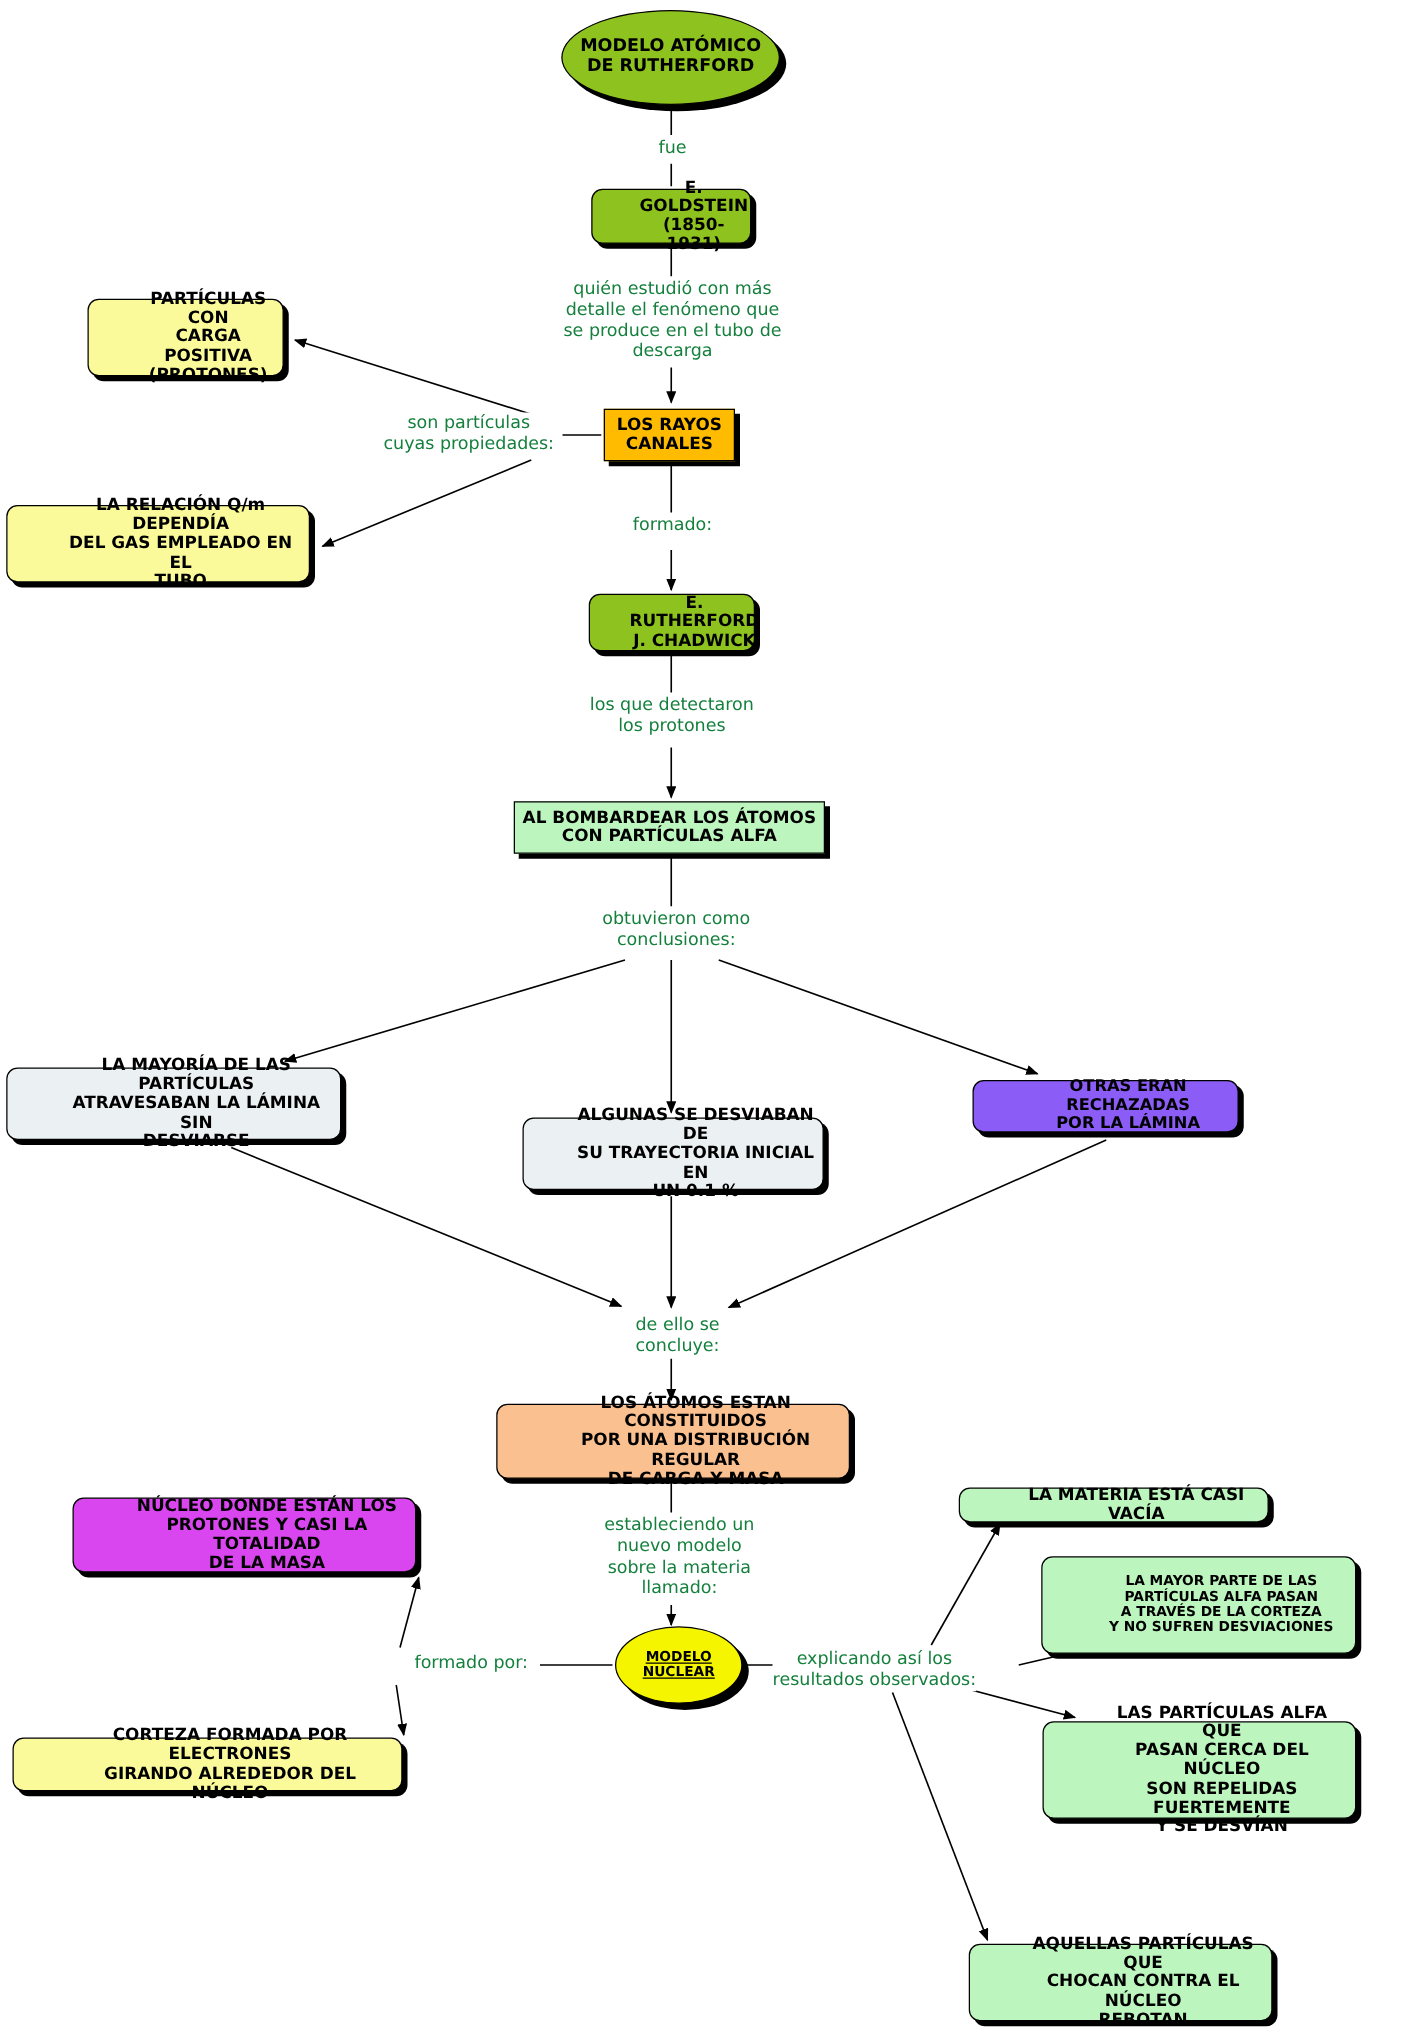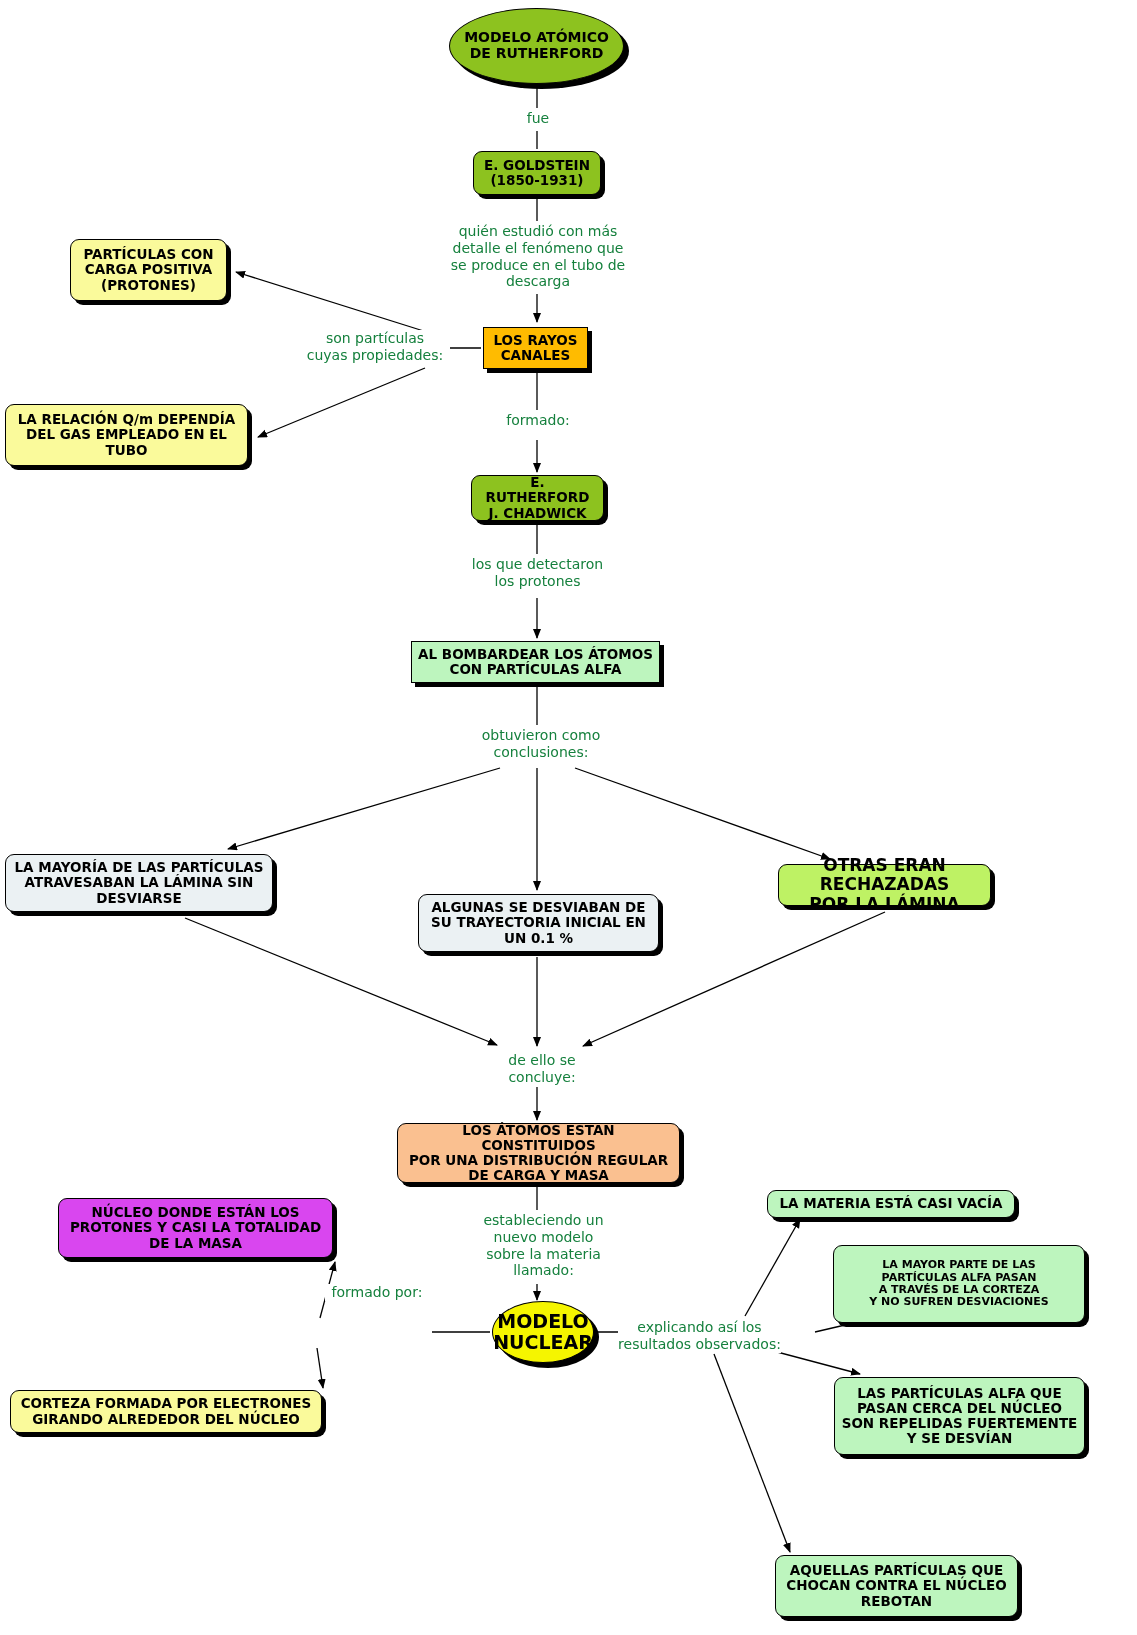--- a/index.html
+++ b/index.html
@@ -5,21 +5,21 @@
   html,body{margin:0;padding:0;background:#ffffff;}
   body{width:1137px;height:1635px;position:relative;overflow:hidden;
        font-family:"DejaVu Sans","Liberation Sans",sans-serif;}
   #canvas{position:absolute;left:0;top:0;width:1137px;height:1635px;}
   svg.edges{position:absolute;left:0;top:0;width:1137px;height:1635px;pointer-events:none;}
 
   .node{position:absolute;box-sizing:border-box;display:flex;align-items:center;
         justify-content:center;text-align:center;border:1px solid #000;
         font-weight:bold;color:#000;line-height:1.12;
         box-shadow:4px 4px 0 #000;}
-  .node.rounded{border-radius:9px;}
+  .node.rounded{border-radius:9px;padding-left:36px;}
   .node.sharp{border-radius:0;}
   .node.ellipse{border-radius:50%;box-shadow:5px 5px 0 #000;}
   .node span{display:block;padding:0 6px;white-space:pre-line;}
 
   .lbl{position:absolute;color:#15803d;font-weight:normal;text-align:center;
        line-height:1.20;white-space:pre-line;background:#ffffff;}
 </style>
 </head>
 <body>
 
@@ -126,21 +126,21 @@
 ATRAVESABAN LA LÁMINA SIN
 DESVIARSE</span>
   </div>
 
   <div class="node rounded" style="left:418px;top:894px;width:241px;height:58px;background:#EBF1F3;font-size:13.5px;">
     <span>ALGUNAS SE DESVIABAN DE
 SU TRAYECTORIA INICIAL EN
 UN 0.1 %</span>
   </div>
 
-  <div class="node rounded" style="left:778px;top:864px;width:213px;height:42px;background:#bef264;font-size:17px;justify-content:center;">
+  <div class="node rounded" style="left:778px;top:864px;width:213px;height:42px;background:#8b5cf6;font-size:13px;justify-content:center;">
     <span>OTRAS ERAN RECHAZADAS
 POR LA LÁMINA</span>
   </div>
 
   <div class="node rounded" style="left:397px;top:1123px;width:283px;height:60px;background:#FAC090;font-size:13.5px;">
     <span>LOS ÁTOMOS ESTAN CONSTITUIDOS
 POR UNA DISTRIBUCIÓN REGULAR
 DE CARGA Y MASA</span>
   </div>
 
@@ -148,21 +148,21 @@
     <span>NÚCLEO DONDE ESTÁN LOS
 PROTONES Y CASI LA TOTALIDAD
 DE LA MASA</span>
   </div>
 
   <div class="node rounded" style="left:10px;top:1390px;width:312px;height:43px;background:#FAFA9B;font-size:13.5px;">
     <span>CORTEZA FORMADA POR ELECTRONES
 GIRANDO ALREDEDOR DEL NÚCLEO</span>
   </div>
 
-  <div class="node ellipse" style="left:492px;top:1301px;width:102px;height:62px;background:#F5F500;font-size:19px;">
+  <div class="node ellipse" style="left:492px;top:1301px;width:102px;height:62px;background:#F5F500;font-size:11px;text-decoration:underline;">
     <span>MODELO
 NUCLEAR</span>
   </div>
 
   <div class="node rounded" style="left:767px;top:1190px;width:248px;height:28px;background:#BDF5BE;font-size:13.5px;">
     <span>LA MATERIA ESTÁ CASI VACÍA</span>
   </div>
 
   <div class="node rounded" style="left:833px;top:1245px;width:252px;height:78px;background:#BDF5BE;font-size:11px;">
     <span>LA MAYOR PARTE DE LAS
@@ -203,18 +203,18 @@
 conclusiones:</div>
 
   <div class="lbl" style="left:496px;top:1052px;width:92px;font-size:14px;">de ello se
 concluye:</div>
 
   <div class="lbl" style="left:476px;top:1212px;width:135px;font-size:14px;">estableciendo un
 nuevo modelo
 sobre la materia
 llamado:</div>
 
-  <div class="lbl" style="left:325px;top:1284px;width:104px;font-size:14px;">formado por:</div>
+  <div class="lbl" style="left:325px;top:1322px;width:104px;font-size:14px;">formado por:</div>
 
   <div class="lbl" style="left:618px;top:1319px;width:163px;font-size:14px;">explicando así los
 resultados observados:</div>
 
 </div>
 
 </body></html>

